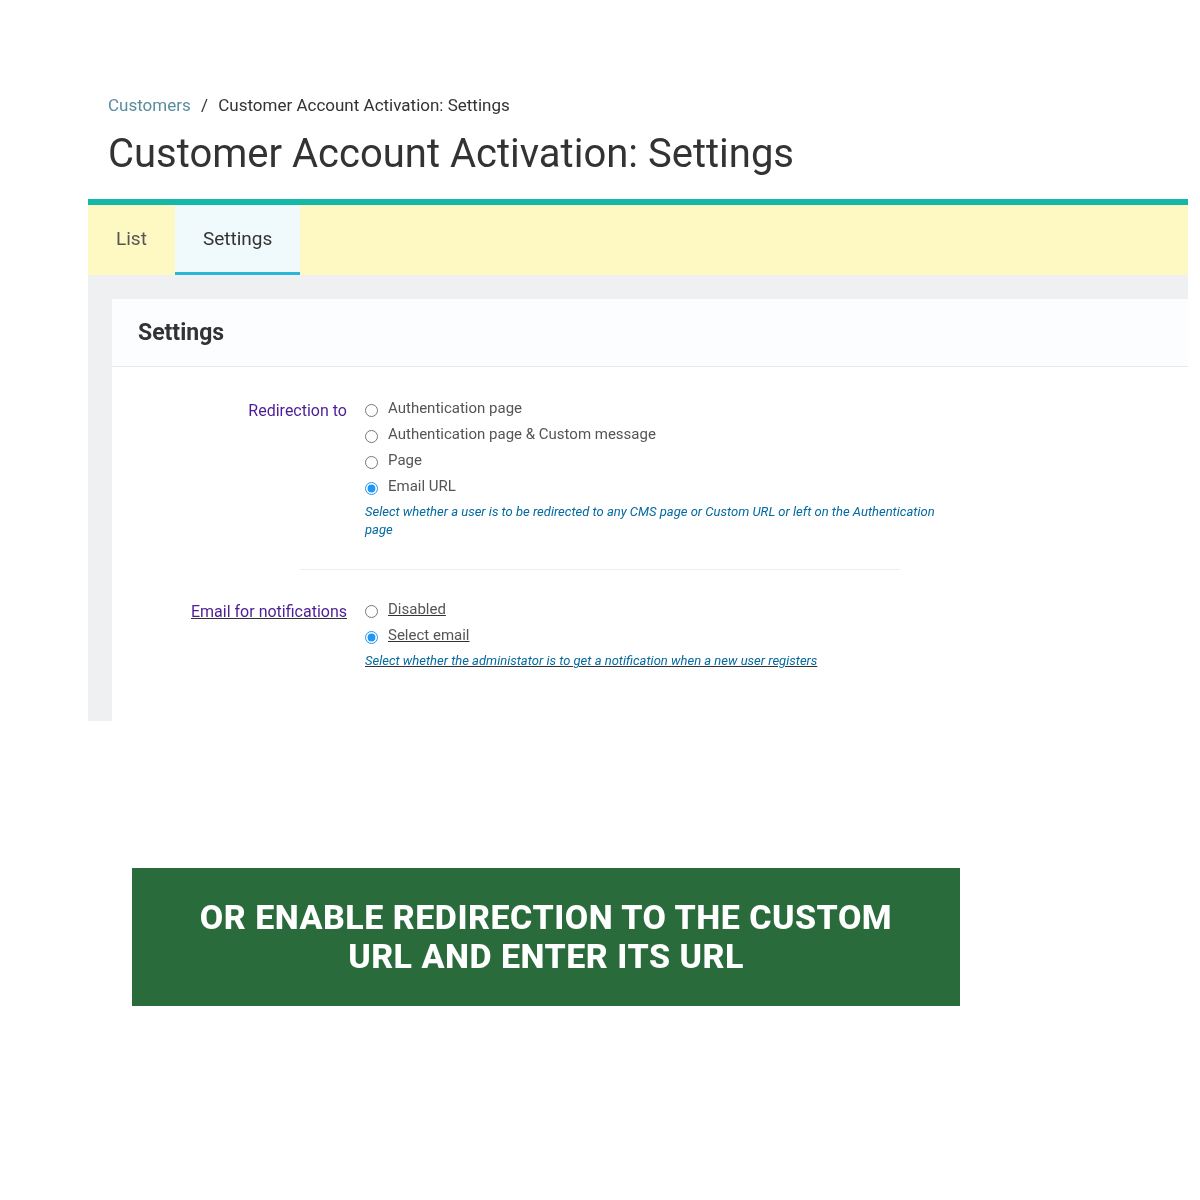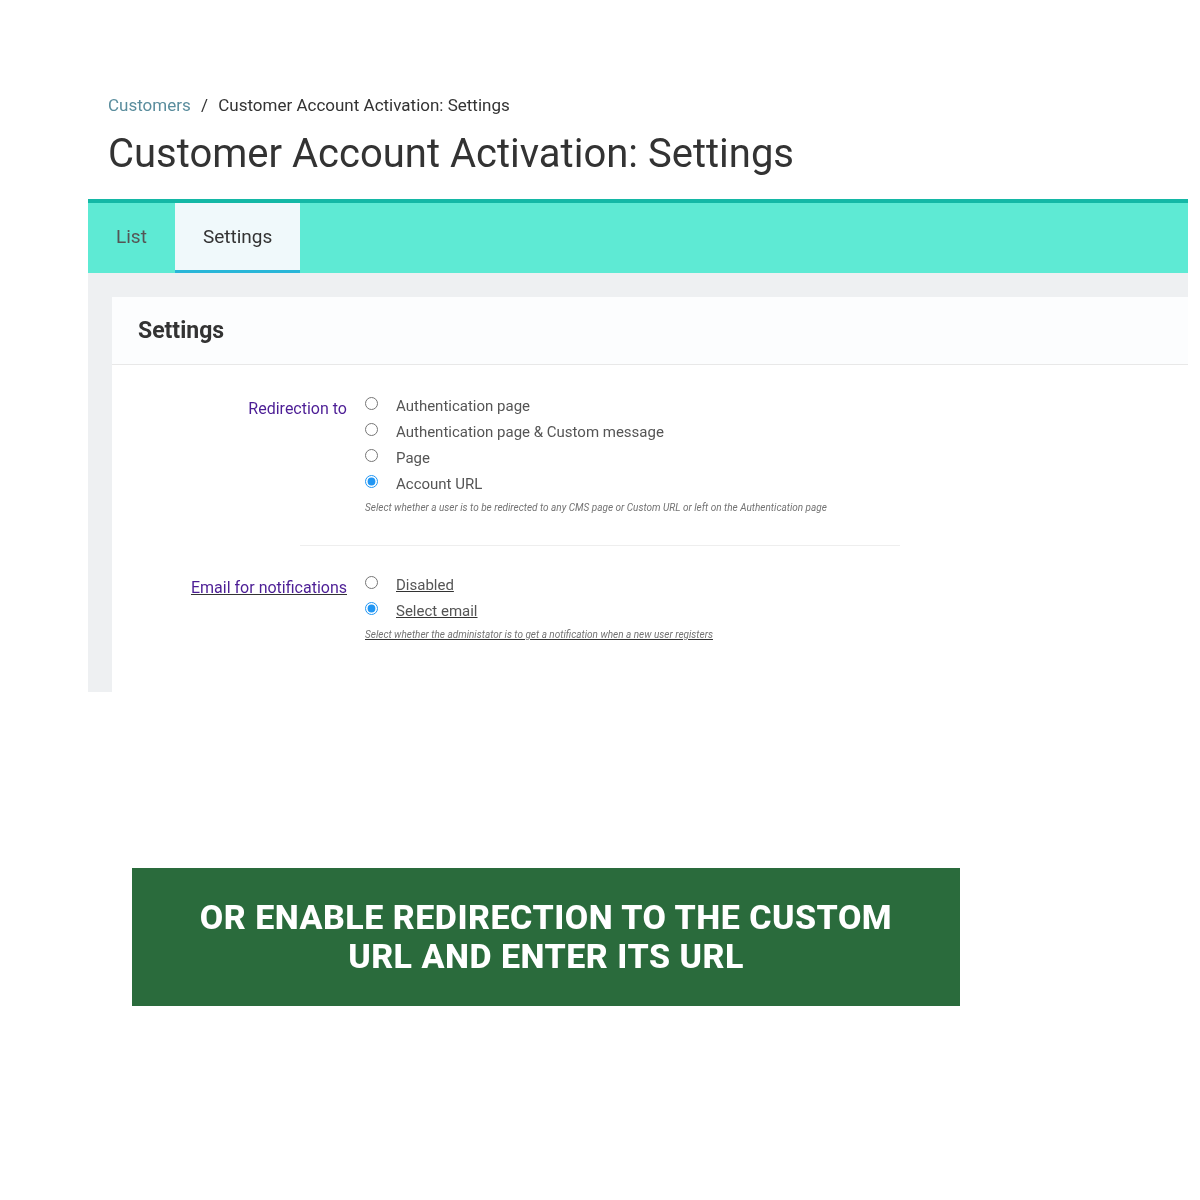--- a/index.html
+++ b/index.html
@@ -40,22 +40,22 @@
       font-weight: 400;
       color: #333;
       margin-bottom: 22px;
     }
     .content-wrapper {
       margin-left: -20px;
       margin-right: 0;
     }
     .tabs {
       display: flex;
-      border-top: 4px solid #14b8a6;
-      background: #5eead4;
+      border-top: 6px solid #14b8a6;
+      background: #fef9c3;
     }
     .tab {
       padding: 22px 28px;
       font-size: 19px;
       color: #555;
       cursor: pointer;
       border-bottom: 3px solid transparent;
     }
     .tab.active {
       background: #f0f9fb;
@@ -93,36 +93,35 @@
       padding-right: 18px;
       font-size: 16px;
       color: #4c1d95;
       padding-top: 2px;
     }
     .form-control {
       flex: 1;
     }
     .radio-option {
       display: flex;
-      align-items: flex-start;
+      align-items: flex-end;
       margin-bottom: 8px;
       font-size: 15px;
       color: #555;
-      gap: 8px;
     }
     .radio-option input[type="radio"] {
       margin-right: 10px;
       width: 13px;
       height: 13px;
       accent-color: #2196f3;
     }
     .help-text {
       font-style: italic;
-      font-size: 10px;
-      color: #737373;
+      font-size: 13px;
+      color: #0369a1;
       margin-top: 2px;
       line-height: 1.4;
       max-width: 580px;
     }
     .input-text {
       width: 600px;
       height: 38px;
       border: 1px solid #ccc;
       border-radius: 3px;
       padding: 0 10px;
@@ -184,21 +183,21 @@
               <label class="radio-option">
                 <input type="radio" name="redirection" style="">
                 <span>Authentication page &amp; Custom message</span>
               </label>
               <label class="radio-option">
                 <input type="radio" name="redirection" style="">
                 <span>Page</span>
               </label>
               <label class="radio-option">
                 <input type="radio" name="redirection" checked="" style="">
-                <span>Account URL</span>
+                <span>Email URL</span>
               </label>
               <div class="help-text">Select whether a user is to be redirected to any CMS page or Custom URL or left on the Authentication page</div>
             </div>
           </div>
 
 
           <hr class="section-divider">
 
           <div class="form-row" style="margin-top: 20px; text-decoration: underline;">
             <div class="form-label">Email for notifications</div>

